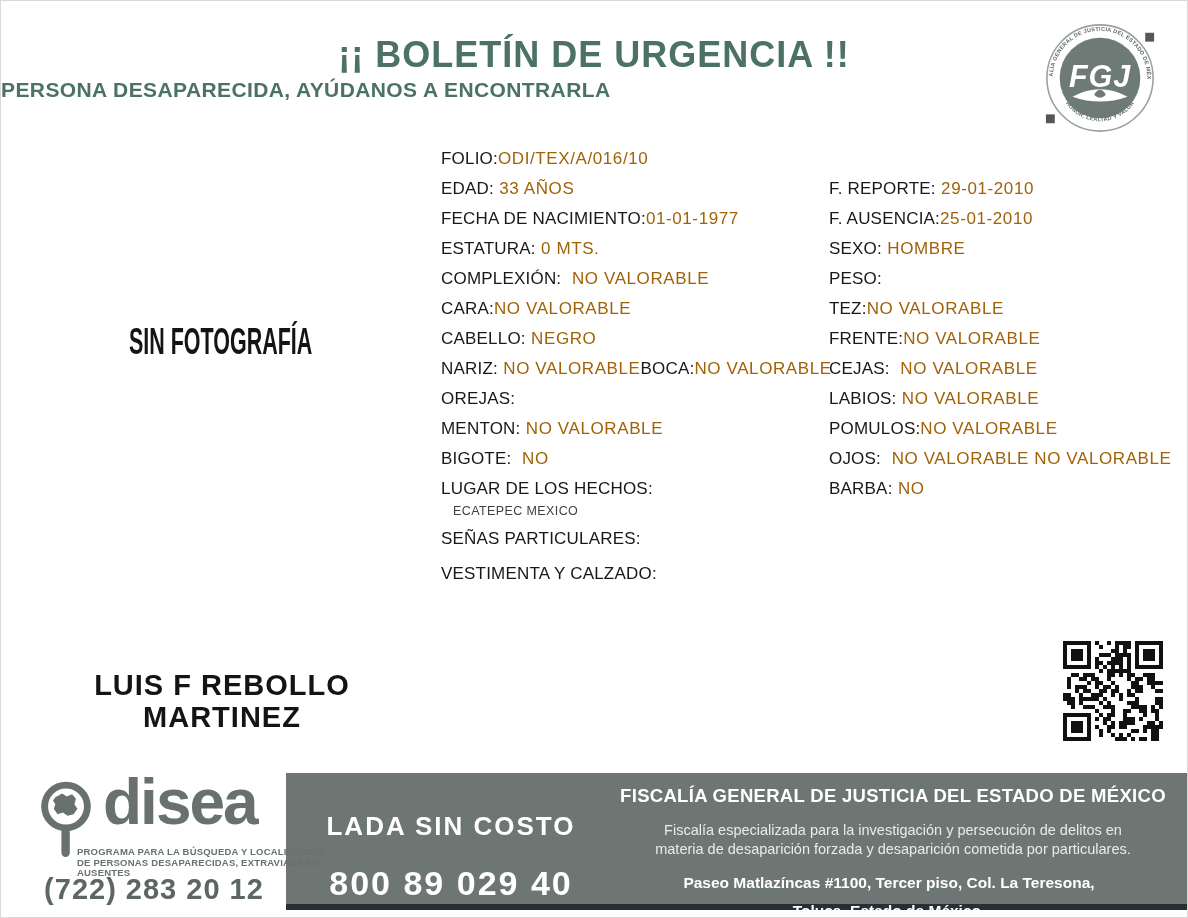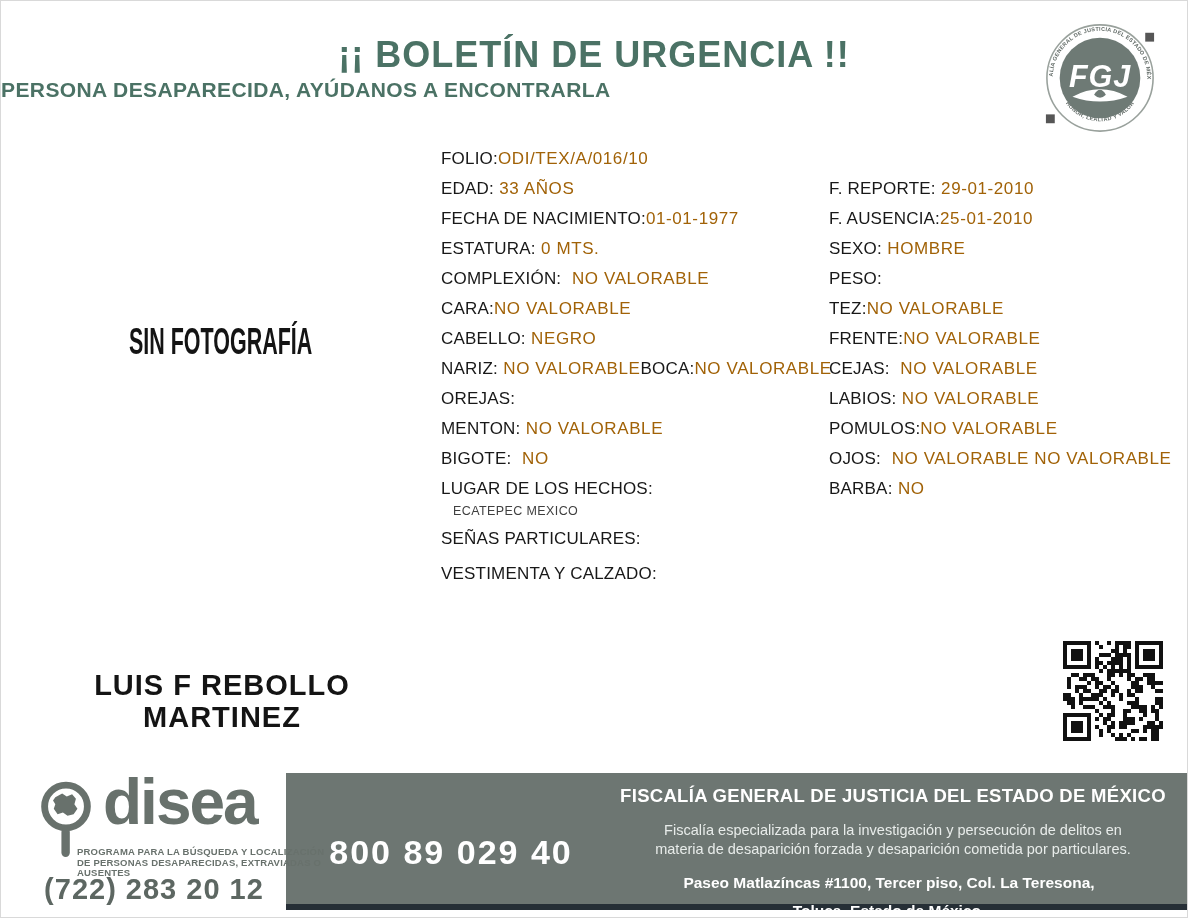--- a/index.html
+++ b/index.html
@@ -349,20 +349,21 @@
       </svg>
       <span class="odisea-word">disea</span>
     </div>
   </div>
   <div class="odisea-program">PROGRAMA PARA LA BÚSQUEDA Y LOCALIZACIÓN
 DE PERSONAS DESAPARECIDAS, EXTRAVIADAS  O
 AUSENTES</div>
   <div class="phone">(722) 283 20 12</div>
 
   <div class="lada">
+    <div class="lada-label">LADA SIN COSTO</div>
     <div class="lada-number">800 89 029 40</div>
   </div>
 
   <div class="org">
     <div class="org-title">FISCALÍA GENERAL DE JUSTICIA DEL ESTADO DE MÉXICO</div>
     <div class="org-tagline">Fiscalía especializada para la investigación y persecución de delitos en
 materia de desaparición forzada y desaparición cometida por particulares.</div>
     <div class="org-address">Paseo Matlazíncas #1100, Tercer piso, Col. La Teresona,
 Toluca, Estado de México.</div>
   </div>

